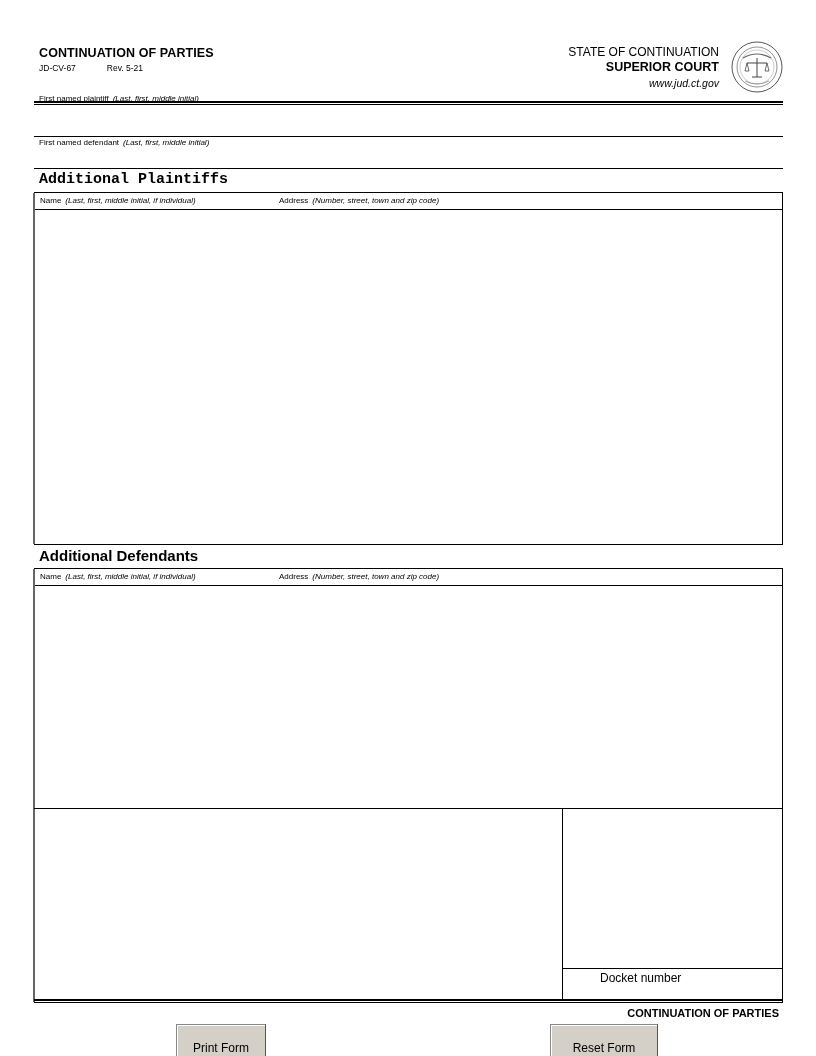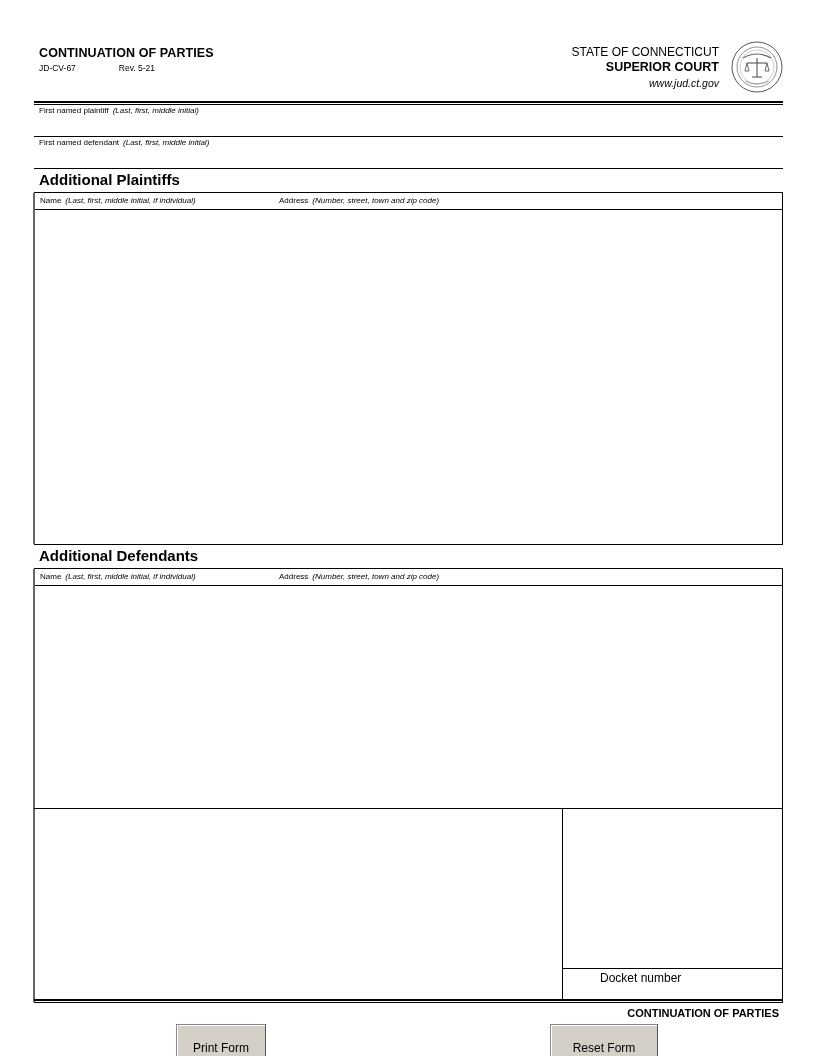--- a/index.html
+++ b/index.html
@@ -1,20 +1,20 @@
 <!DOCTYPE html>
 <html><head>
 <meta charset="utf-8">
 <style>
   html, body { margin:0; padding:0; background:#ffffff; }
   body { width:816px; height:1056px; position:relative; font-family:"Liberation Sans", sans-serif; color:#000; overflow:hidden; }
   .abs { position:absolute; }
   .form-title { left:39px; top:46px; font-size:12.5px; font-weight:bold; letter-spacing:0.1px; }
   .form-id { left:39px; top:63px; font-size:8.5px; }
-  .form-id span + span { margin-left:20px;padding-left:23px; }
+  .form-id span + span { margin-left:8px;padding-left:23px; }
   .state { right:97px; top:45px; font-size:12px; text-align:right; }
   .court { right:97px; top:60px; font-size:12.5px; font-weight:bold; }
   .url { right:97px; top:77px; font-size:10.5px; font-style:italic; text-align:right; }
   .seal { left:731px; top:41px; width:52px; height:52px; }
   .hline { position:absolute; left:34px; width:749px; background:#000; }
   .field-label { position:absolute; left:39px; font-size:8px; }
   .field-label i { margin-left:4px; }
   .field-input { position:absolute; left:34px; width:749px; height:20px; border:none; background:transparent; font-family:"Liberation Sans", sans-serif; font-size:11px; padding:0 6px; box-sizing:border-box; }
   .section-title { position:absolute; left:39px; font-size:15px; font-weight:bold; }
   .box { position:absolute; left:34px; width:749px; border:1px solid #000; box-sizing:border-box; }
@@ -32,54 +32,54 @@
   .footer-title { position:absolute; right:37px; top:1007px; font-size:11px; font-weight:bold; }
   .btn { position:absolute; top:1024px; height:16px; background:#d4d0c8; border:1px solid #555; border-top-color:#888; border-left-color:#888; box-shadow: inset 1px 1px 0 #fff; font-family:"Liberation Sans", sans-serif; font-size:12px; padding:16px; line-height:14px; text-align:center; cursor:pointer; color:#000; }
 </style>
 </head>
 <body>
 
 <div class="abs form-title">CONTINUATION OF PARTIES</div>
 <div class="abs form-id">
   <span>JD-CV-67</span><span>Rev. 5-21</span>
 </div>
-<div class="abs state">STATE OF CONNECTICUT</div>
+<div class="abs state">STATE OF CONTINUATION</div>
 <div class="abs court">SUPERIOR COURT</div>
 <div class="abs url">www.jud.ct.gov</div>
 <div class="abs seal">
   <svg width="52" height="52" viewBox="0 0 52 52">
     <circle cx="26" cy="26" r="25" fill="none" stroke="#555" stroke-width="1"></circle>
     <circle cx="26" cy="26" r="20" fill="none" stroke="#777" stroke-width="0.8"></circle>
     <circle cx="26" cy="26" r="17" fill="none" stroke="#999" stroke-width="0.5"></circle>
     <path d="M12 17 Q26 9 40 17" fill="none" stroke="#666" stroke-width="1.2"></path>
     <line x1="26" y1="17" x2="26" y2="36" stroke="#444" stroke-width="1"></line>
     <line x1="16" y1="22" x2="36" y2="22" stroke="#444" stroke-width="1"></line>
     <path d="M14 30 L16 22 L18 30 Z" fill="none" stroke="#444" stroke-width="0.8"></path>
     <path d="M34 30 L36 22 L38 30 Z" fill="none" stroke="#444" stroke-width="0.8"></path>
     <line x1="21" y1="36" x2="31" y2="36" stroke="#444" stroke-width="1"></line>
     <path d="M14 40 Q26 46 38 40" fill="none" stroke="#888" stroke-width="0.8"></path>
   </svg>
 </div>
 
 <div class="hline" style="top:101px;height:2px;"></div>
 <div class="hline" style="top:104px;height:1px;"></div>
 
-<div class="field-label" style="top:106px;">
+<div class="field-label" style="top:94px;">
   <span>First named plaintiff</span><i>(Last, first, middle initial)</i>
 </div>
 <input class="field-input" style="top: 115px;" type="text" value="">
 <div class="hline" style="top:136px;height:1px;"></div>
 
 <div class="field-label" style="top:138px;">
   <span>First named defendant</span><i>(Last, first, middle initial)</i>
 </div>
 <input class="field-input" style="top: 147px;" type="text" value="">
 <div class="hline" style="top:168px;height:1px;"></div>
 
-<div class="section-title" style="top:171px;">Additional Plaintiffs</div>
+<div class="section-title" style="top:171px;font-family:Liberation Mono, monospace;">Additional Plaintiffs</div>
 <div class="box" style="top:192px;height:353px;">
   <div class="left-edge"></div>
   <div class="col-head">
     <span class="c1"><span>Name</span><i>(Last, first, middle initial, if individual)</i></span>
     <span class="c2"><span>Address</span><i>(Number, street, town and zip code)</i></span>
   </div>
   <textarea style=""></textarea>
 </div>
 
 <div class="section-title" style="top:547px;">Additional Defendants</div>

